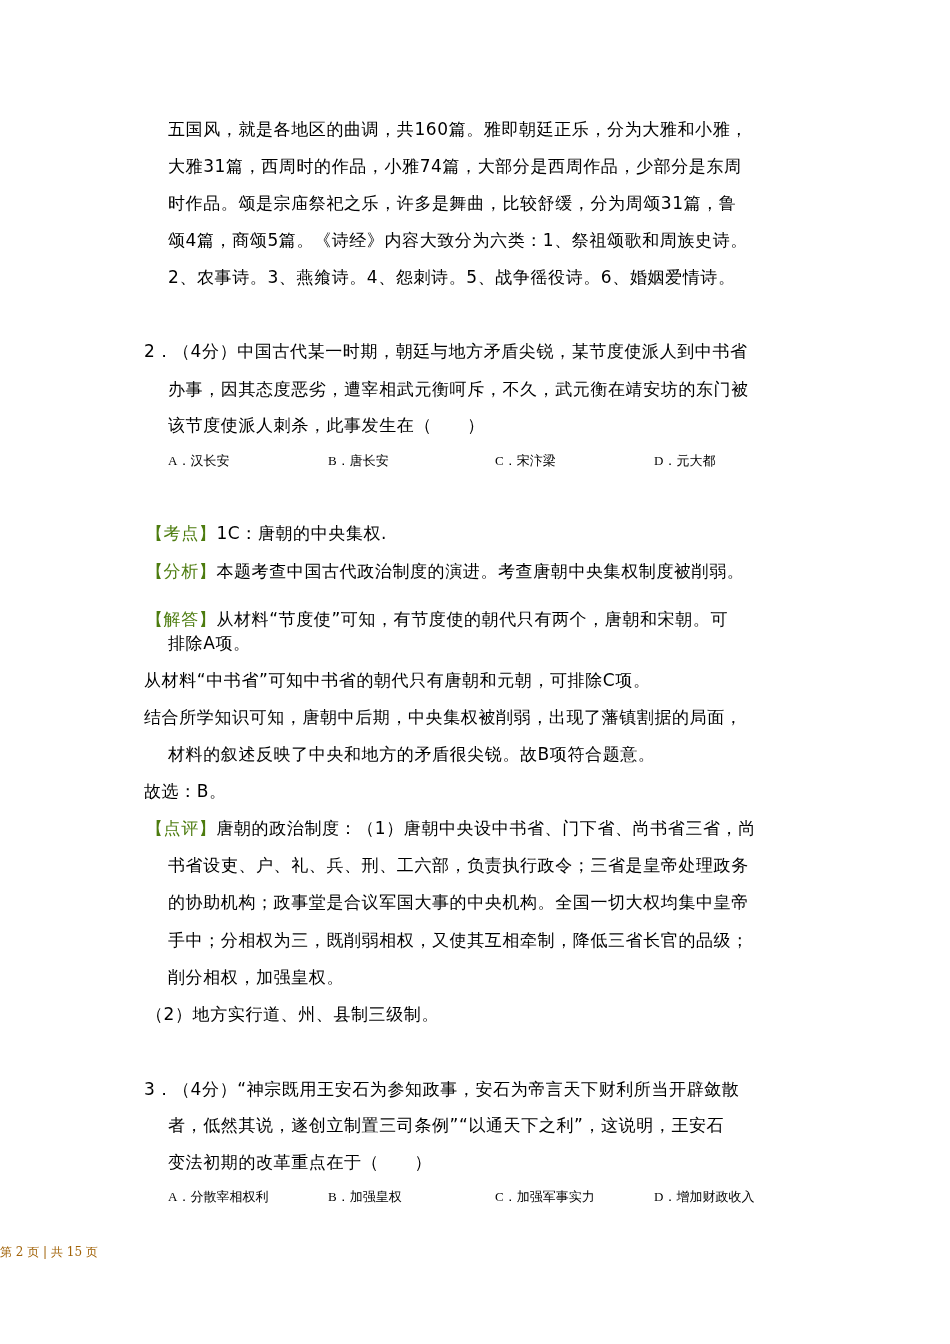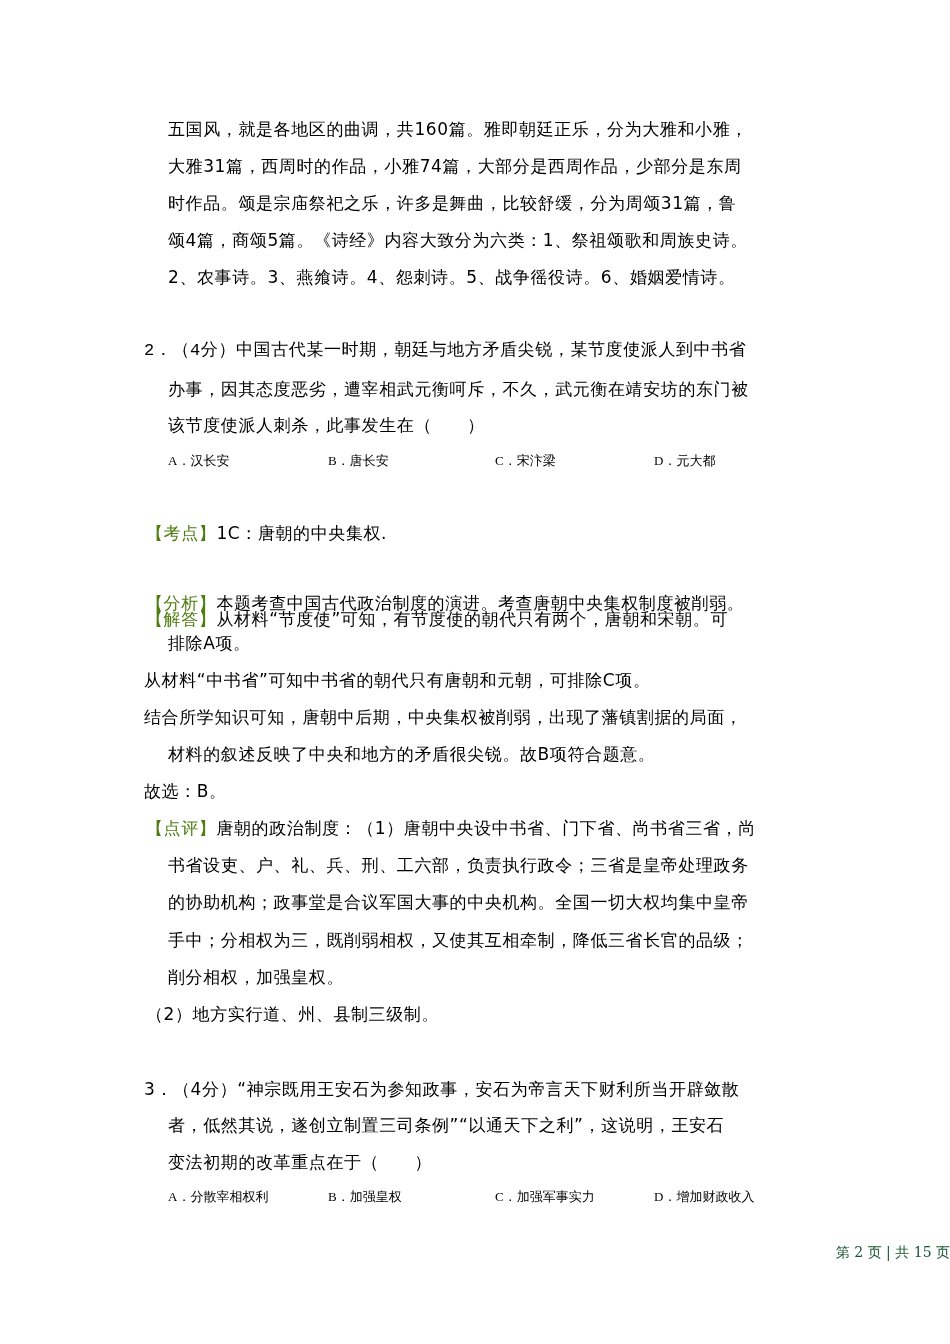--- a/index.html
+++ b/index.html
@@ -2,46 +2,46 @@
 <html><head>
   <meta charset="utf-8">
   <style>
     html, body { margin: 0; padding: 0; background: #ffffff; }
     body { width: 950px; height: 1344px; position: relative; overflow: hidden;
            font-family: "DejaVu Sans", "Liberation Sans", sans-serif; color: #000; }
     .page { position: absolute; left: 0; top: 0; width: 782px; height: 1344px; background: #fff; }
     .line { position: absolute; font-size: 17px; line-height: 22px; white-space: nowrap; letter-spacing: 0.6px; }
     .tag { color: #4d7c0f; }
     .opt { position: absolute; font-size: 13px; line-height: 22px; white-space: nowrap; font-family: Liberation Serif, serif; }
-    .footer { position: absolute; top: 1244px; left: 0; width: 950px; text-align: right;
-              font-size: 14px; color: #14532d; font-family: "DejaVu Serif", serif; }
+    .footer { position: absolute; top: 1244px; left: 0; width: 950px; text-align: left;
+              font-size: 12px; color: #a16207; font-family: "DejaVu Serif", serif; }
   </style>
 </head>
 <body>
 
 <div class="page">
 
   <div class="line" style="left:168px;top:118px;">五国风，就是各地区的曲调，共160篇。雅即朝廷正乐，分为大雅和小雅，</div>
   <div class="line" style="left:168px;top:155px;text-align:center;">大雅31篇，西周时的作品，小雅74篇，大部分是西周作品，少部分是东周</div>
   <div class="line" style="left:168px;top:192px;">时作品。颂是宗庙祭祀之乐，许多是舞曲，比较舒缓，分为周颂31篇，鲁</div>
   <div class="line" style="left:168px;top:229px;">颂4篇，商颂5篇。《诗经》内容大致分为六类：1、祭祖颂歌和周族史诗。</div>
   <div class="line" style="left:168px;top:266px;">2、农事诗。3、燕飨诗。4、怨刺诗。5、战争徭役诗。6、婚姻爱情诗。</div>
 
-  <div class="line" style="left:144px;top:340px;font-family:Liberation Mono, monospace;">2．（4分）中国古代某一时期，朝廷与地方矛盾尖锐，某节度使派人到中书省</div>
+  <div class="line" style="left:144px;top:340px;">2．（4分）中国古代某一时期，朝廷与地方矛盾尖锐，某节度使派人到中书省</div>
   <div class="line" style="left:168px;top:378px;">办事，因其态度恶劣，遭宰相武元衡呵斥，不久，武元衡在靖安坊的东门被</div>
   <div class="line" style="left:168px;top:414px;">该节度使派人刺杀，此事发生在（　　）</div>
   <div class="opt" style="left:168px;top:450px;">A．汉长安</div>
   <div class="opt" style="left:328px;top:450px;">B．唐长安</div>
   <div class="opt" style="left:495px;top:450px;">C．宋汴梁</div>
   <div class="opt" style="left:654px;top:450px;">D．元大都</div>
 
   <div class="line" style="left:146px;top:522px;">
     <span class="tag">【考点】</span><span>1C：唐朝的中央集权.</span>
   </div>
-  <div class="line" style="left:146px;top:560px;margin-top:32px;">
+  <div class="line" style="left:146px;top:560px;">
     <span class="tag">【分析】</span><span>本题考查中国古代政治制度的演进。考查唐朝中央集权制度被削弱。</span>
   </div>
   <div class="line" style="left:146px;top:596px;margin-top:12px;">
     <span class="tag">【解答】</span><span>从材料“节度使”可知，有节度使的朝代只有两个，唐朝和宋朝。可</span>
   </div>
   <div class="line" style="left:168px;top:632px;">排除A项。</div>
   <div class="line" style="left:144px;top:669px;">从材料“中书省”可知中书省的朝代只有唐朝和元朝，可排除C项。</div>
   <div class="line" style="left:144px;top:706px;">结合所学知识可知，唐朝中后期，中央集权被削弱，出现了藩镇割据的局面，</div>
   <div class="line" style="left:168px;top:743px;">材料的叙述反映了中央和地方的矛盾很尖锐。故B项符合题意。</div>
   <div class="line" style="left:144px;top:780px;">故选：B。</div>

